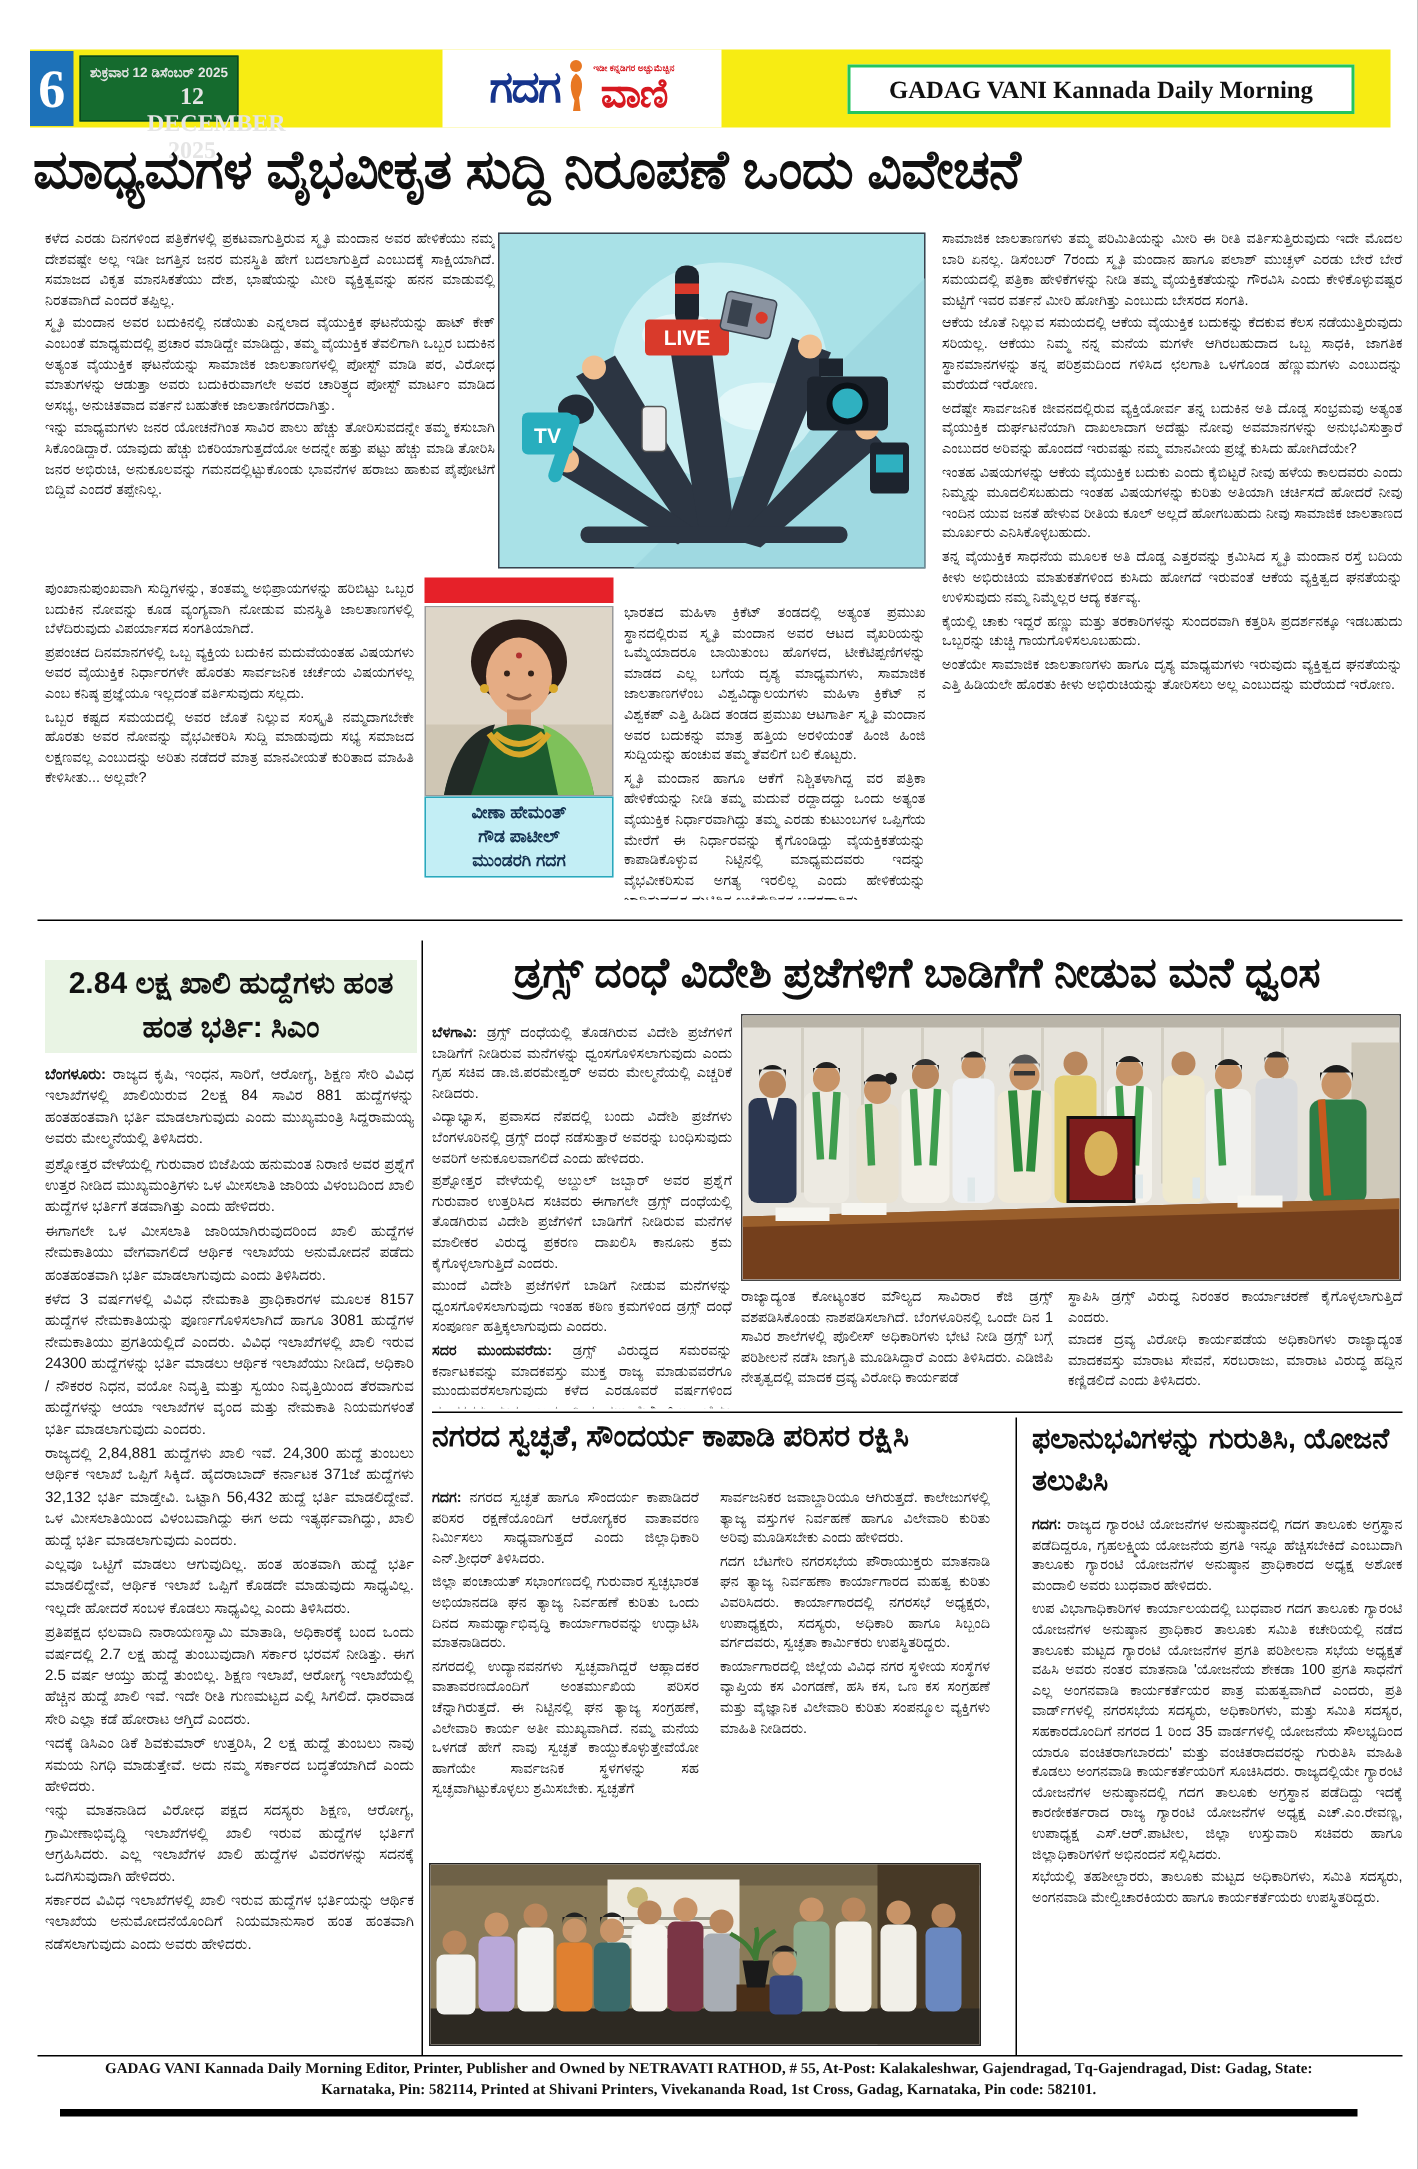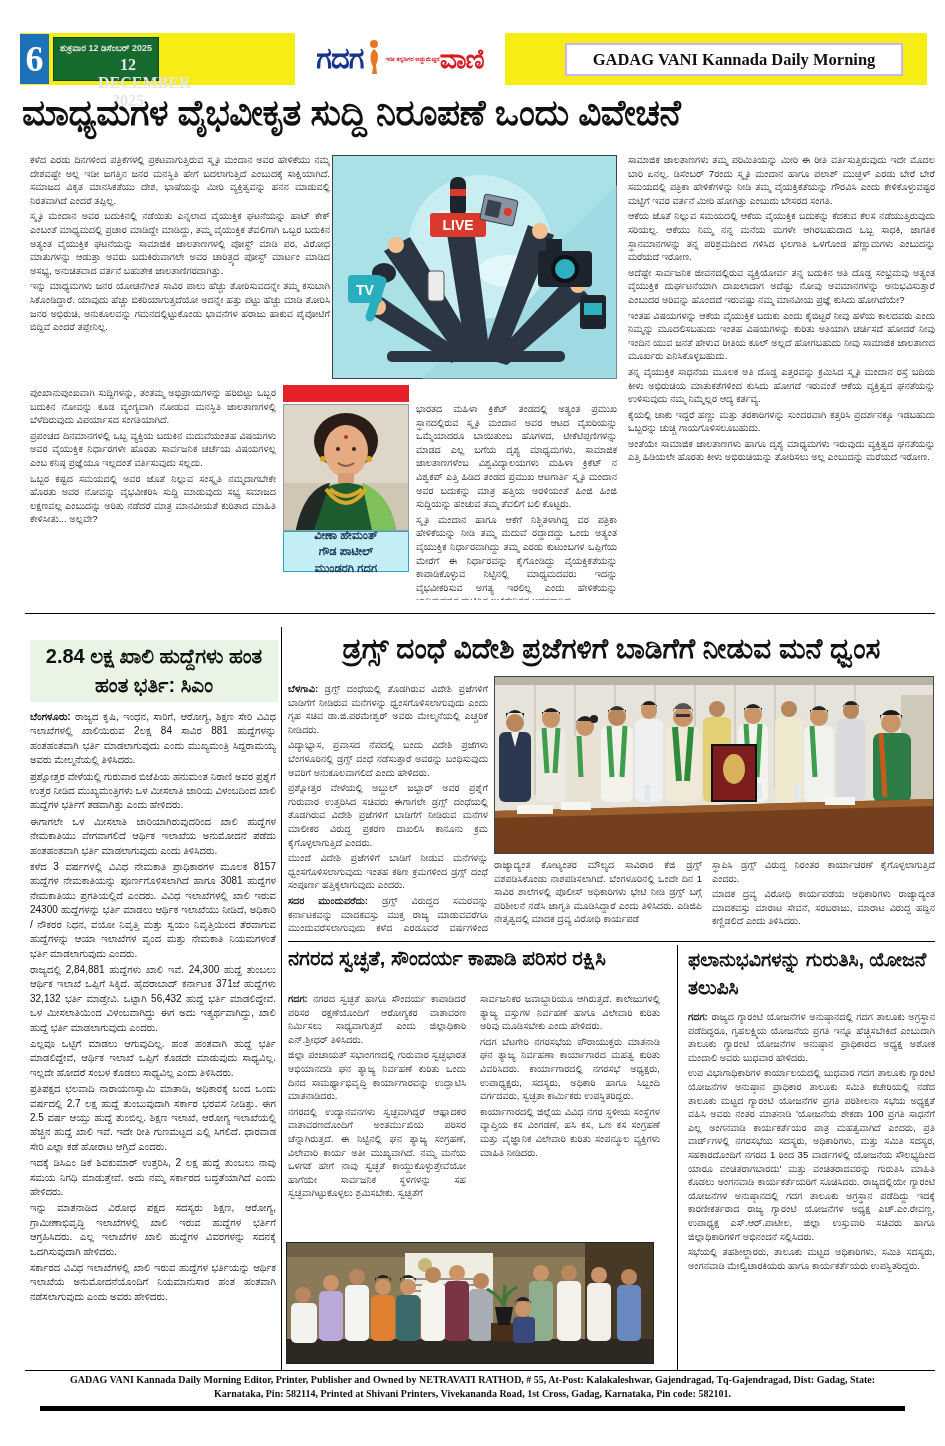--- a/index.html
+++ b/index.html
@@ -8,27 +8,27 @@
   .abs{position:absolute;}
   
   .band{left:20px;top:33px;width:907px;height:52px;background:#f7ec13;}
   .pagenum{left:20px;top:34px;width:29px;height:50px;background:#1d71b8;color:#fff;
            font-family:"Liberation Serif",serif;font-weight:bold;font-size:36px;
            display:flex;align-items:center;justify-content:center;}
   .datebox{left:53px;top:37px;width:106px;height:44px;background:#156b2e;border:1px solid #0a4a1e;
            color:#e5e5e5;text-align:center;box-sizing:border-box;}
   .datebox .kn{font-size:9px;font-weight:bold;margin-top:5px;}
   .datebox .en{font-size:16px;font-weight:bold;font-family:"Liberation Serif",serif;margin-top:2px;padding-left:44px;}
-  .logobox{left:295px;top:33px;width:210px;height:52px;background:#fff;display:flex;
+  .logobox{left:295px;top:33px;width:186px;height:52px;background:#fff;display:flex;
            align-items:center;justify-content:center;gap:3px;}
   .logo-g{font-size:29px;font-weight:bold;color:#16348c;letter-spacing:-1px;}
-  .logo-stack{display:flex;flex-direction:row;align-items:center;line-height:1;text-align:right;}
+  .logo-stack{display:flex;flex-direction:column;align-items:center;line-height:1;text-align:right;}
   .logo-tag{font-size:6px;color:#d71920;font-weight:bold;white-space:nowrap;}
   .logo-v{font-size:27px;font-weight:bold;color:#d71920;letter-spacing:-1px;}
-  .masthead{left:565px;top:43px;width:338px;height:33px;background:#fff;border:2px solid #c4b5fd;
+  .masthead{left:565px;top:43px;width:338px;height:33px;background:#fff;border:2px solid #22c55e;
             display:flex;align-items:center;justify-content:center;box-sizing:border-box;
             font-family:"Liberation Serif",serif;font-weight:bold;font-size:16.5px;white-space:nowrap;}
   
   .mainhead{left:22px;top:90px;width:900px;height:58px;font-weight:bold;
             font-size:36px;line-height:1.25;letter-spacing:-0.5px;margin:0;}
   .cmHead{left:30px;top:640px;width:248px;height:62px;background:#e9f4e4;display:flex;
           align-items:center;justify-content:center;text-align:center;font-size:20px;
           font-weight:bold;line-height:1.45;}
   .drHead{left:288px;top:633px;width:647px;height:44px;text-align:center;font-size:28px;
           font-weight:bold;white-space:nowrap;overflow:hidden;}
@@ -47,21 +47,21 @@
   .drCol{left:288px;top:682px;width:200px;height:257px;}
   .drCap1{left:494px;top:858px;width:208px;height:80px;}
   .drCap2{left:712px;top:858px;width:223px;height:80px;}
   .ctCol1{left:288px;top:992px;width:178px;height:244px;}
   .ctCol2{left:480px;top:992px;width:180px;height:244px;}
   .scBody{left:688px;top:1010px;width:247px;height:356px;}
   
   .illus{left:332px;top:155px;width:285px;height:224px;border-radius:29px;}
   .redbar{left:283px;top:385px;width:126px;height:17px;background:#e62129;}
   .portrait{left:283px;top:404px;width:126px;height:127px;border:1px solid #999;box-sizing:border-box;}
-  .caption{left:283px;top:531px;width:126px;height:41px;background:#c3eef5;border:1px solid #2aa8bc;
+  .caption{left:283px;top:531px;width:126px;height:54px;background:#c3eef5;border:1px solid #2aa8bc;
            box-sizing:border-box;display:flex;flex-direction:column;align-items:center;justify-content:center;
            font-weight:bold;font-size:11.5px;line-height:1.4;color:#13304f;text-align:center;}
   .drPhoto{left:494px;top:676px;width:440px;height:178px;border:1px solid #444;box-sizing:border-box;}
   .evPhoto{left:286px;top:1242px;width:368px;height:122px;border:1px solid #222;box-sizing:border-box;}
   
   .rule{background:#000;}
   .hr1{left:25px;top:613px;width:910px;height:1px;}
   .vline1{left:281px;top:627px;width:1px;height:743px;}
   .hr2{left:288px;top:941px;width:647px;height:1px;}
   .vline2{left:677px;top:945px;width:1px;height:425px;}

